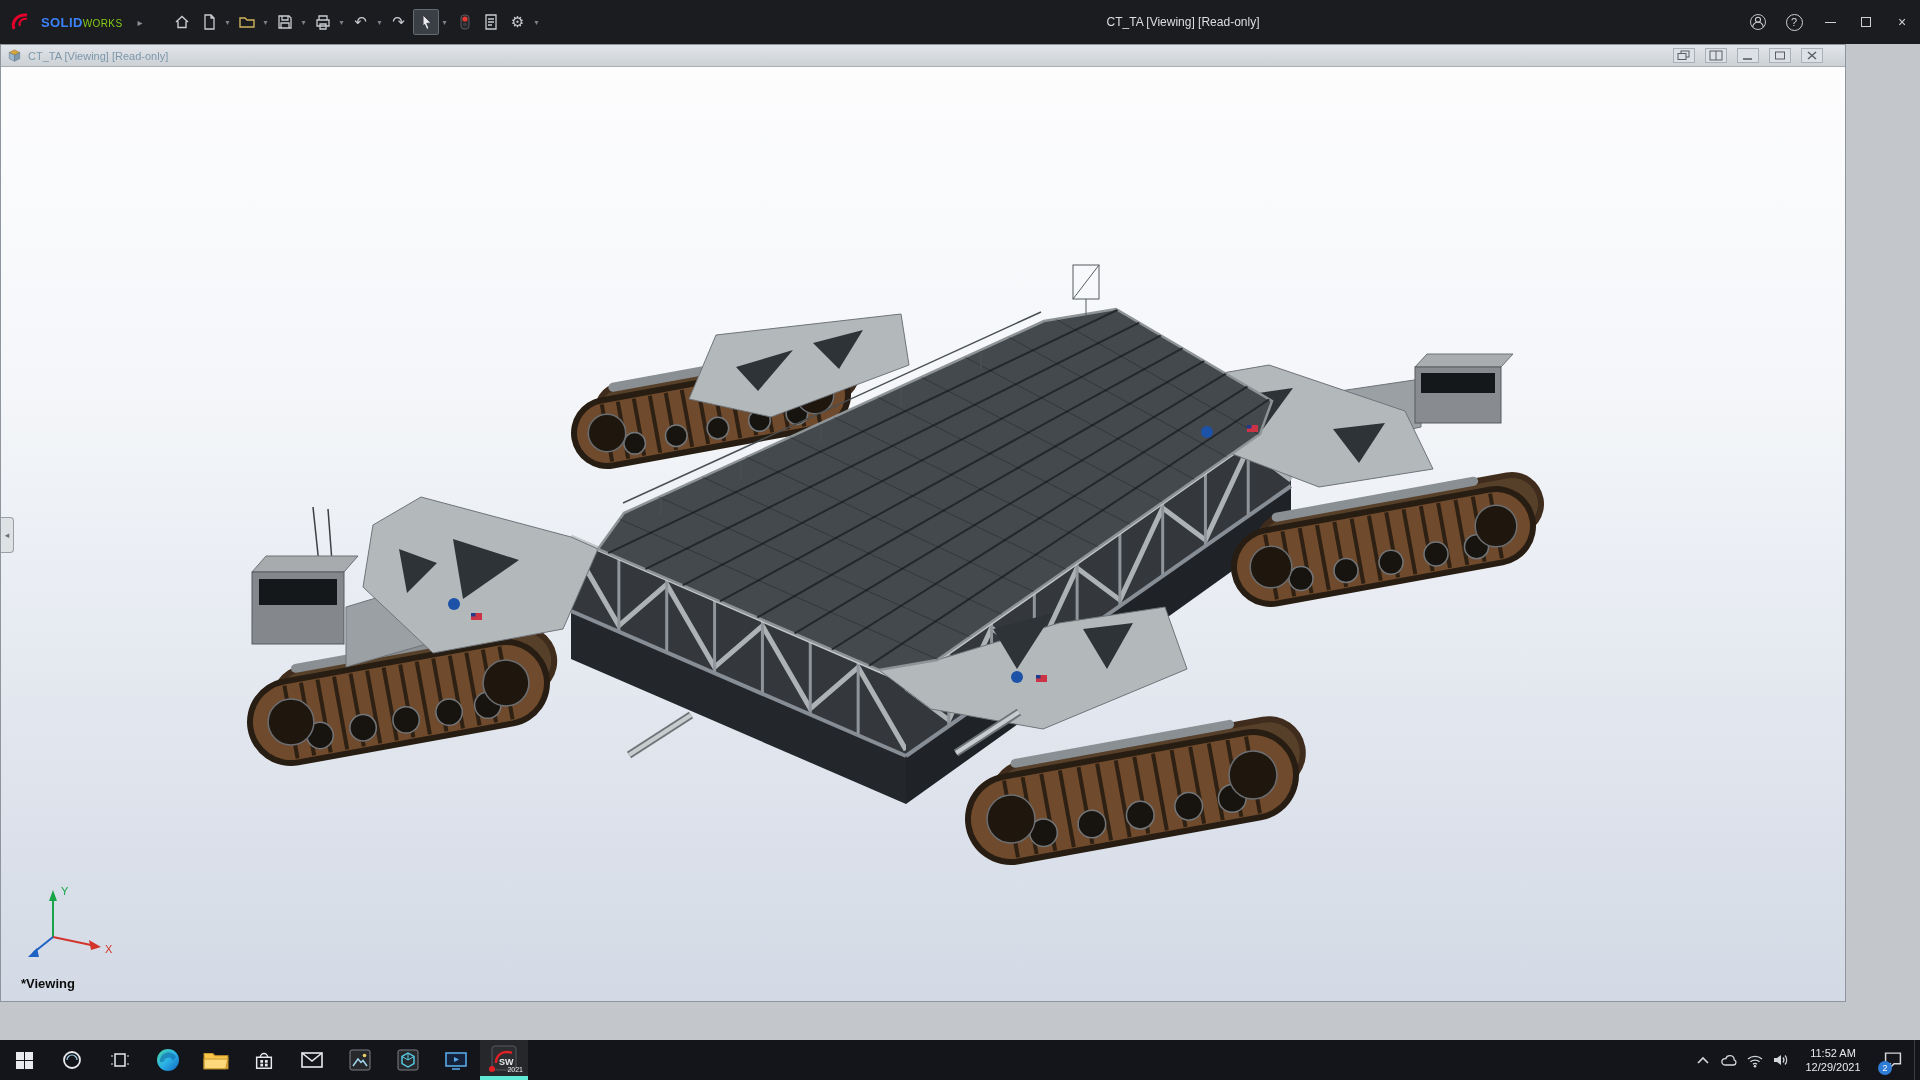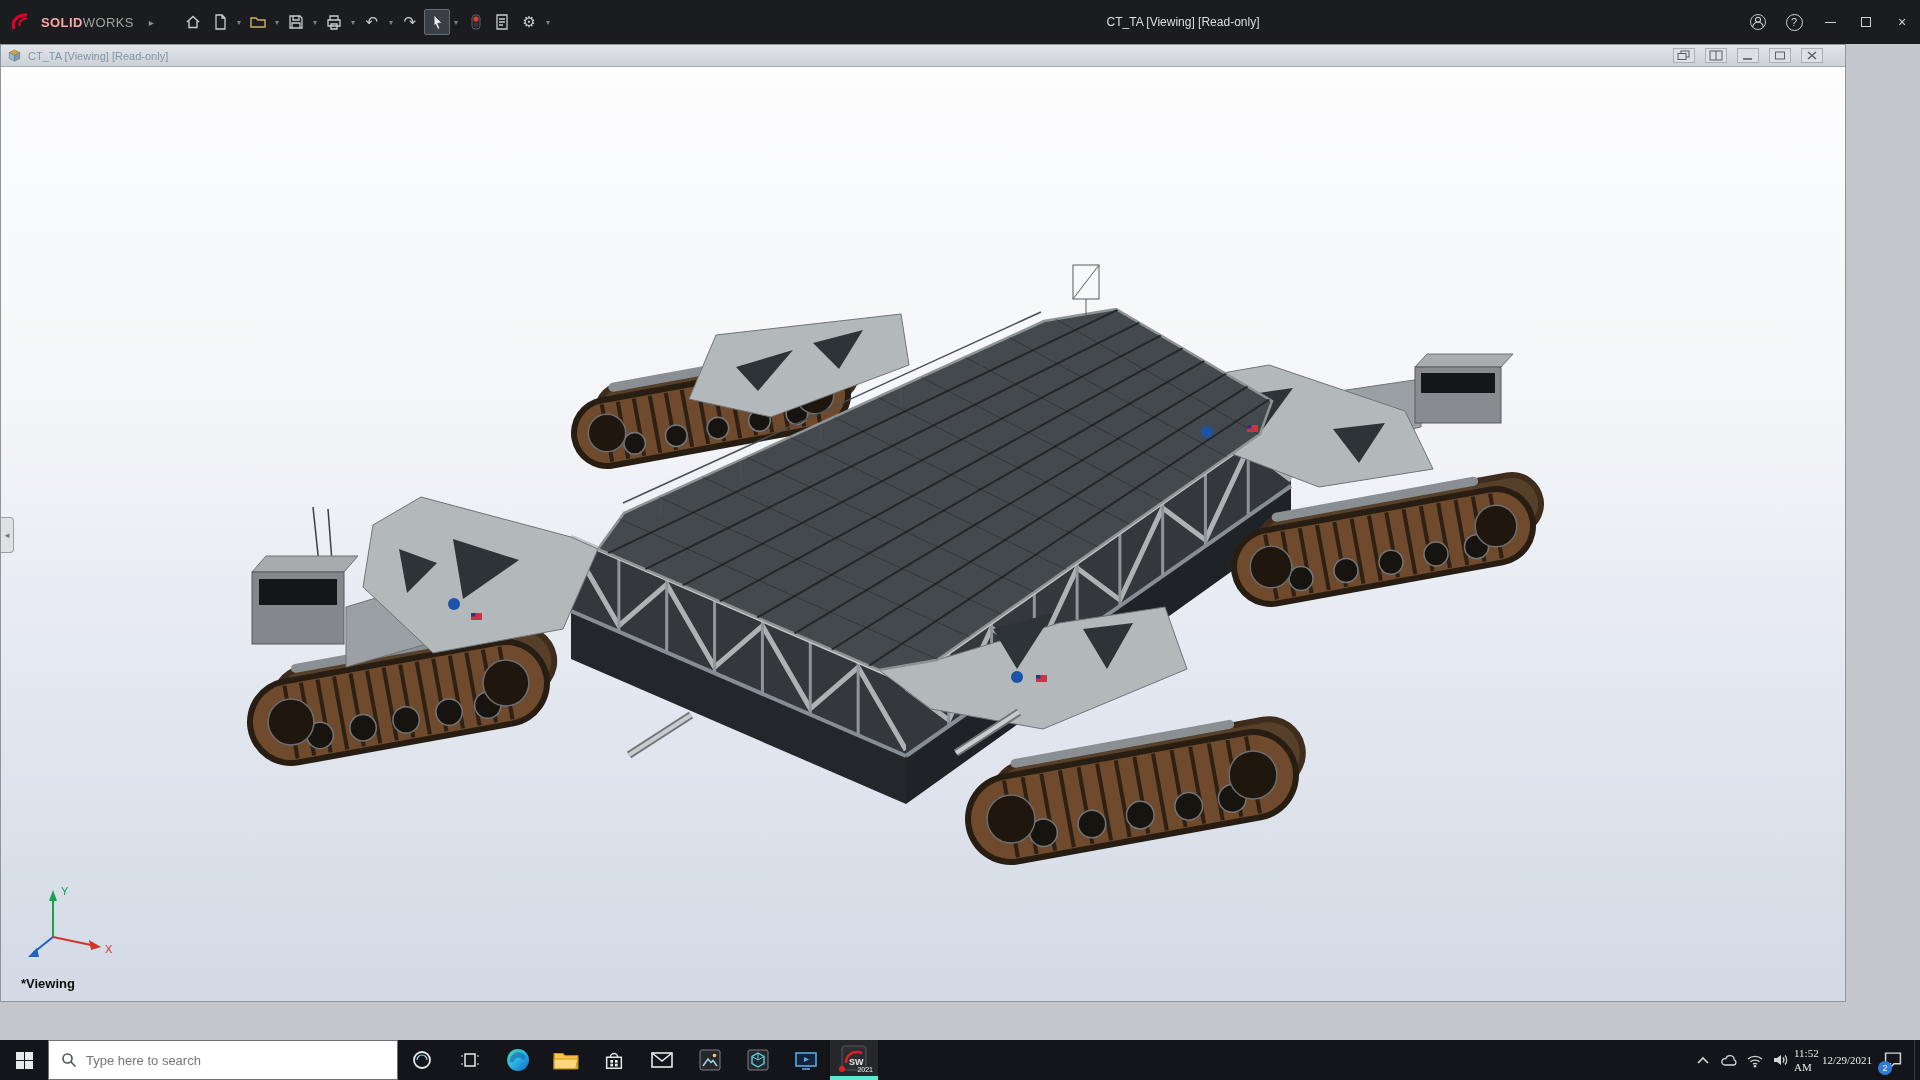--- a/index.html
+++ b/index.html
@@ -4,22 +4,22 @@
 <style>
   * { margin:0; padding:0; box-sizing:border-box; }
   html,body { width:1920px; height:1080px; overflow:hidden; background:#c3c7cc;
               font-family:"Liberation Sans", sans-serif; }
   #root { position:relative; width:1920px; height:1080px; }
 
   
   #titlebar { position:absolute; top:0; left:0; width:1920px; height:44px;
               background:#1b1c20; display:flex; align-items:center; color:#c9ccd0; }
   .brand { display:flex; align-items:center; gap:5px; margin-left:10px; }
-  .brand .b-bold { font-weight:bold; color:#fca5a5; font-size:13px; letter-spacing:.4px; }
-  .brand .b-light { color:#a3a3a3; font-size:13px; letter-spacing:.4px; }
+  .brand .b-bold { font-weight:bold; color:#3b82f6; font-size:13px; letter-spacing:.4px; }
+  .brand .b-light { color:#84cc16; font-size:10px; letter-spacing:.4px; }
   .brand-arrow { color:#8b9095; font-size:10px; margin-left:10px; }
   .tools { display:flex; align-items:center; gap:1px; margin-left:26px; }
   .tbtn { width:26px; height:26px; display:flex; align-items:center; justify-content:center;
           border:1px solid transparent; border-radius:2px; color:#c9ccd0; font-size:15px; }
   .tbtn.pressed { background:#3a3e45; border-color:#646a72; }
   .caret { font-size:8px; color:#7d8187; width:10px; text-align:center; }
   .app-title { position:absolute; left:1073px; width:220px; top:0; height:44px;
                line-height:44px; text-align:center; font-size:12px; color:#dcdee1; white-space:nowrap; }
   .win-ctrl { margin-left:auto; display:flex; height:100%; align-items:center; }
   .wbtn { width:36px; height:44px; display:flex; align-items:center; justify-content:center;
@@ -59,22 +59,22 @@
                display:flex; align-items:center; padding-left:12px; gap:9px; }
   .tb-search input { border:none; outline:none; font-size:13px; color:#3c4043;
                      width:270px; background:transparent; font-family:"Liberation Sans",sans-serif; }
   .tb-icon { width:48px; display:flex; align-items:center; justify-content:center; position:relative; }
   .tb-icon.active { background:rgba(255,255,255,.08); border-bottom:4px solid #5eead4; }
   .sw-year { position:absolute; bottom:3px; right:5px; font-size:7px; color:#f0f0f0; }
   .sw-dot { position:absolute; bottom:4px; left:9px; width:6px; height:6px;
             border-radius:50%; background:#e12026; }
   .tb-spacer { flex:1; }
   .tray-icon { width:26px; display:flex; align-items:center; justify-content:center; }
-  .tb-clock { width:78px; display:flex; align-items:center;
-              justify-content:center; font-size:11px; line-height:14px;font-family:Liberation Serif, serif; }
+  .tb-clock { width:78px; display:flex; flex-direction:column; align-items:center;
+              justify-content:center; font-size:11px; line-height:14px; }
   .tb-action { width:42px; display:flex; align-items:center; justify-content:center; position:relative; }
   .badge { position:absolute; bottom:5px; left:6px; min-width:14px; height:14px;
            border-radius:7px; background:#2e7cd6; color:#fff; font-size:9px;
            line-height:14px; text-align:center; padding:0 2px; }
   .tb-desktop { width:6px; border-left:1px solid #3a3d42; }
 </style>
 </head>
 <body>
 
 <div id="root">
@@ -490,27 +490,20 @@
 
   <footer id="taskbar">
     <div class="tb-start">
       <svg width="17" height="17" viewBox="0 0 17 17">
         <rect x="0" y="0" width="8" height="8" fill="#e8eaed"></rect>
           <rect x="9" y="0" width="8" height="8" fill="#e8eaed"></rect>
         <rect x="0" y="9" width="8" height="8" fill="#e8eaed"></rect>
           <rect x="9" y="9" width="8" height="8" fill="#e8eaed"></rect>
       </svg>
     </div>
-    <div class="tb-search">
-      <svg width="16" height="16" viewBox="0 0 16 16">
-        <circle cx="6.5" cy="6.5" r="4.5" stroke="#50555b" stroke-width="1.6" fill="none"></circle>
-        <line x1="10" y1="10" x2="14.5" y2="14.5" stroke="#50555b" stroke-width="1.6"></line>
-      </svg>
-      <input type="text" placeholder="Type here to search" style="">
-    </div>
 
     <div class="tb-icon">
       <svg width="22" height="22" viewBox="0 0 22 22">
         <circle cx="11" cy="11" r="8" stroke="#e8eaed" stroke-width="1.8" fill="none"></circle>
         <path d="M6,11 a5,5 0 0,1 10,0" stroke="#9fd4ea" stroke-width="1.2" fill="none"></path>
       </svg>
     </div>
     <div class="tb-icon">
       <svg width="20" height="18" viewBox="0 0 20 18">
         <rect x="5" y="3" width="10" height="12" stroke="#e8eaed" stroke-width="1.5" fill="none"></rect>

